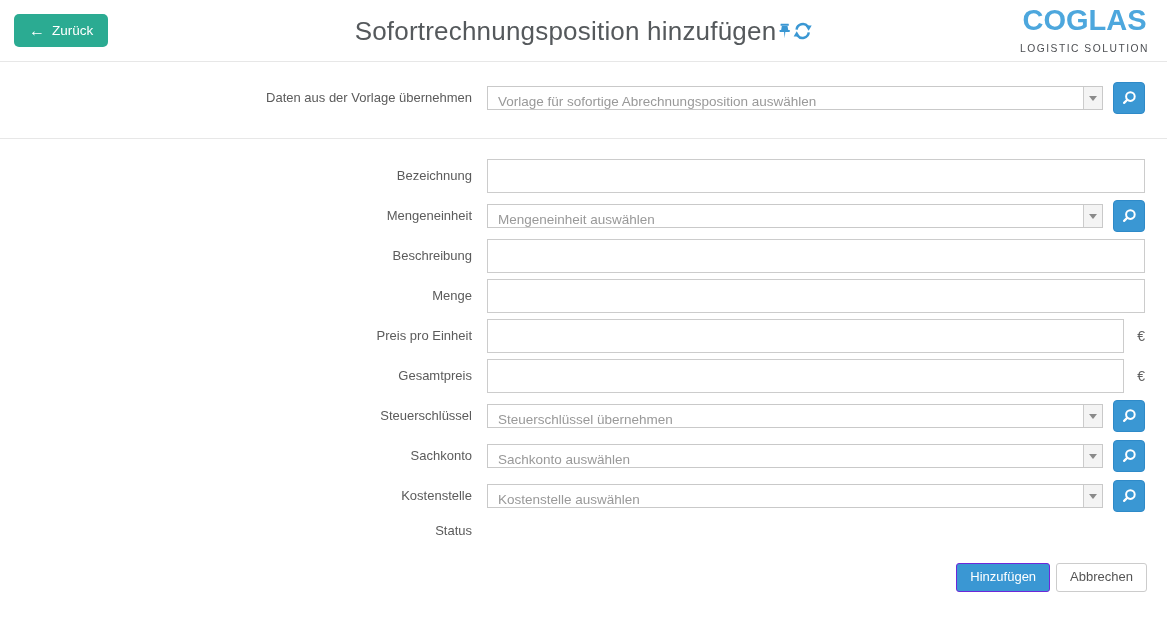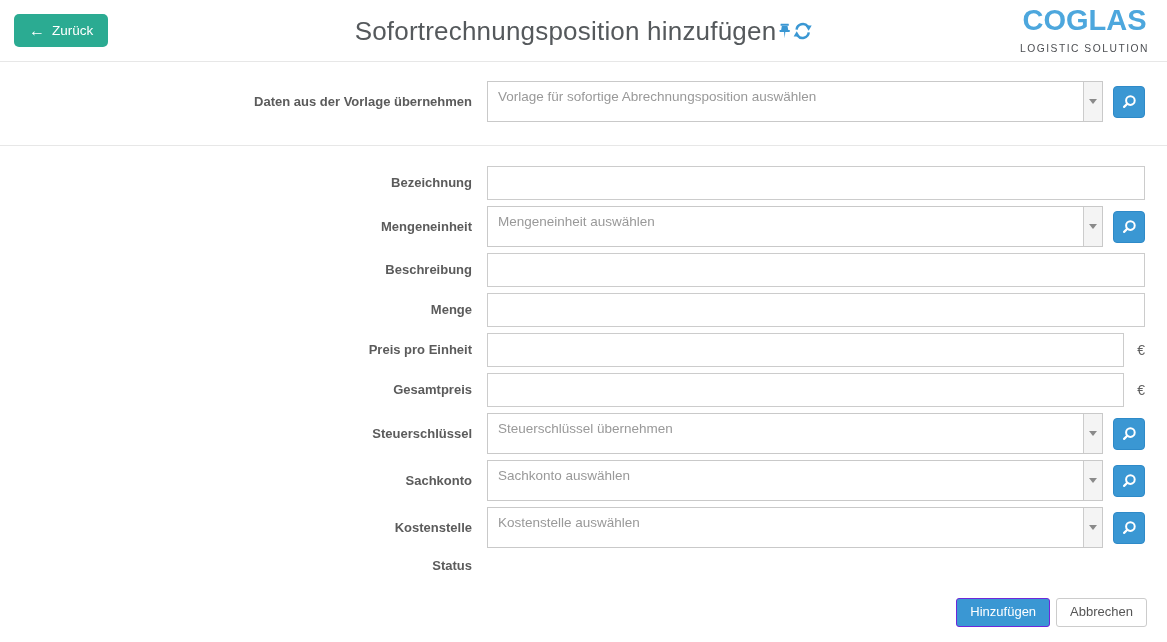--- a/index.html
+++ b/index.html
@@ -16,26 +16,26 @@
   .title-icon { display: inline-flex; align-items: center; cursor: pointer; }
   .logo { margin-left: auto; text-align: center; line-height: 1; padding-right: 4px; }
   .logo-name { font-size: 29px; font-weight: bold; color: #4da7dd; letter-spacing: 0px; font-family: "Liberation Sans", sans-serif; }
   .logo-tagline { font-size: 10.3px; color: #4d4f53; letter-spacing: 1.5px; margin-top: 9px; font-weight: 400; }
 
   
   .sec1 { padding: 19px 0 17px 0; }
   .sec2 { padding-top: 20px; }
   .divider { border: 0; border-top: 1px solid #e7e7e7; margin: 0; }
   .frow { display: flex; align-items: center; min-height: 34px; margin-bottom: 6px; padding-right: 22px; }
-  .flabel { width: 472px; text-align: right; font-size: 13px; font-weight: bold; color: #5b5b5b; line-height: 34px; flex: none; }
+  .flabel { width: 472px; text-align: right; font-size: 13px; font-weight: normal; color: #5b5b5b; line-height: 34px; flex: none; }
   .control { flex: 1; margin-left: 15px; display: flex; align-items: center; }
   .tinput { flex: 1; height: 34px; border: 1px solid #ccc; border-radius: 0; padding: 0 10px; font-size: 13.5px; color: #555; font-family: "Liberation Sans", sans-serif; outline: none; }
   .euro { width: 14px; margin-left: 7px; font-size: 14px; color: #5f5f5f; text-align: right; flex: none; }
 
-  .fselect { flex: 1; height: 41px; border: 1px solid #c9c9c9; background: #fff; display: flex; align-items: stretch; cursor: pointer; }
+  .fselect { flex: 1; height: 24px; border: 1px solid #c9c9c9; background: #fff; display: flex; align-items: stretch; cursor: pointer; }
   .sel-text { flex: 1; padding: 0 10px; font-size: 13.5px; color: #999; line-height: 30px; white-space: nowrap; overflow: hidden; }
   .sel-caret { width: 19px; border-left: 1px solid #ccc; background: #f4f4f4; display: flex; align-items: center; justify-content: center; flex: none; }
   .caret-shape { width: 0; height: 0; border-left: 4px solid transparent; border-right: 4px solid transparent; border-top: 5px solid #8a8a8a; }
 
   .search-btn { width: 32px; height: 32px; margin-left: 10px; background: #3a97d3; border: 1px solid #2e8ac8; border-radius: 4px; display: flex; align-items: center; justify-content: center; cursor: pointer; flex: none; }
 
   .status-row { margin-top: 8px; min-height: 20px; }
   .status-row .flabel { line-height: 20px; }
 
   

